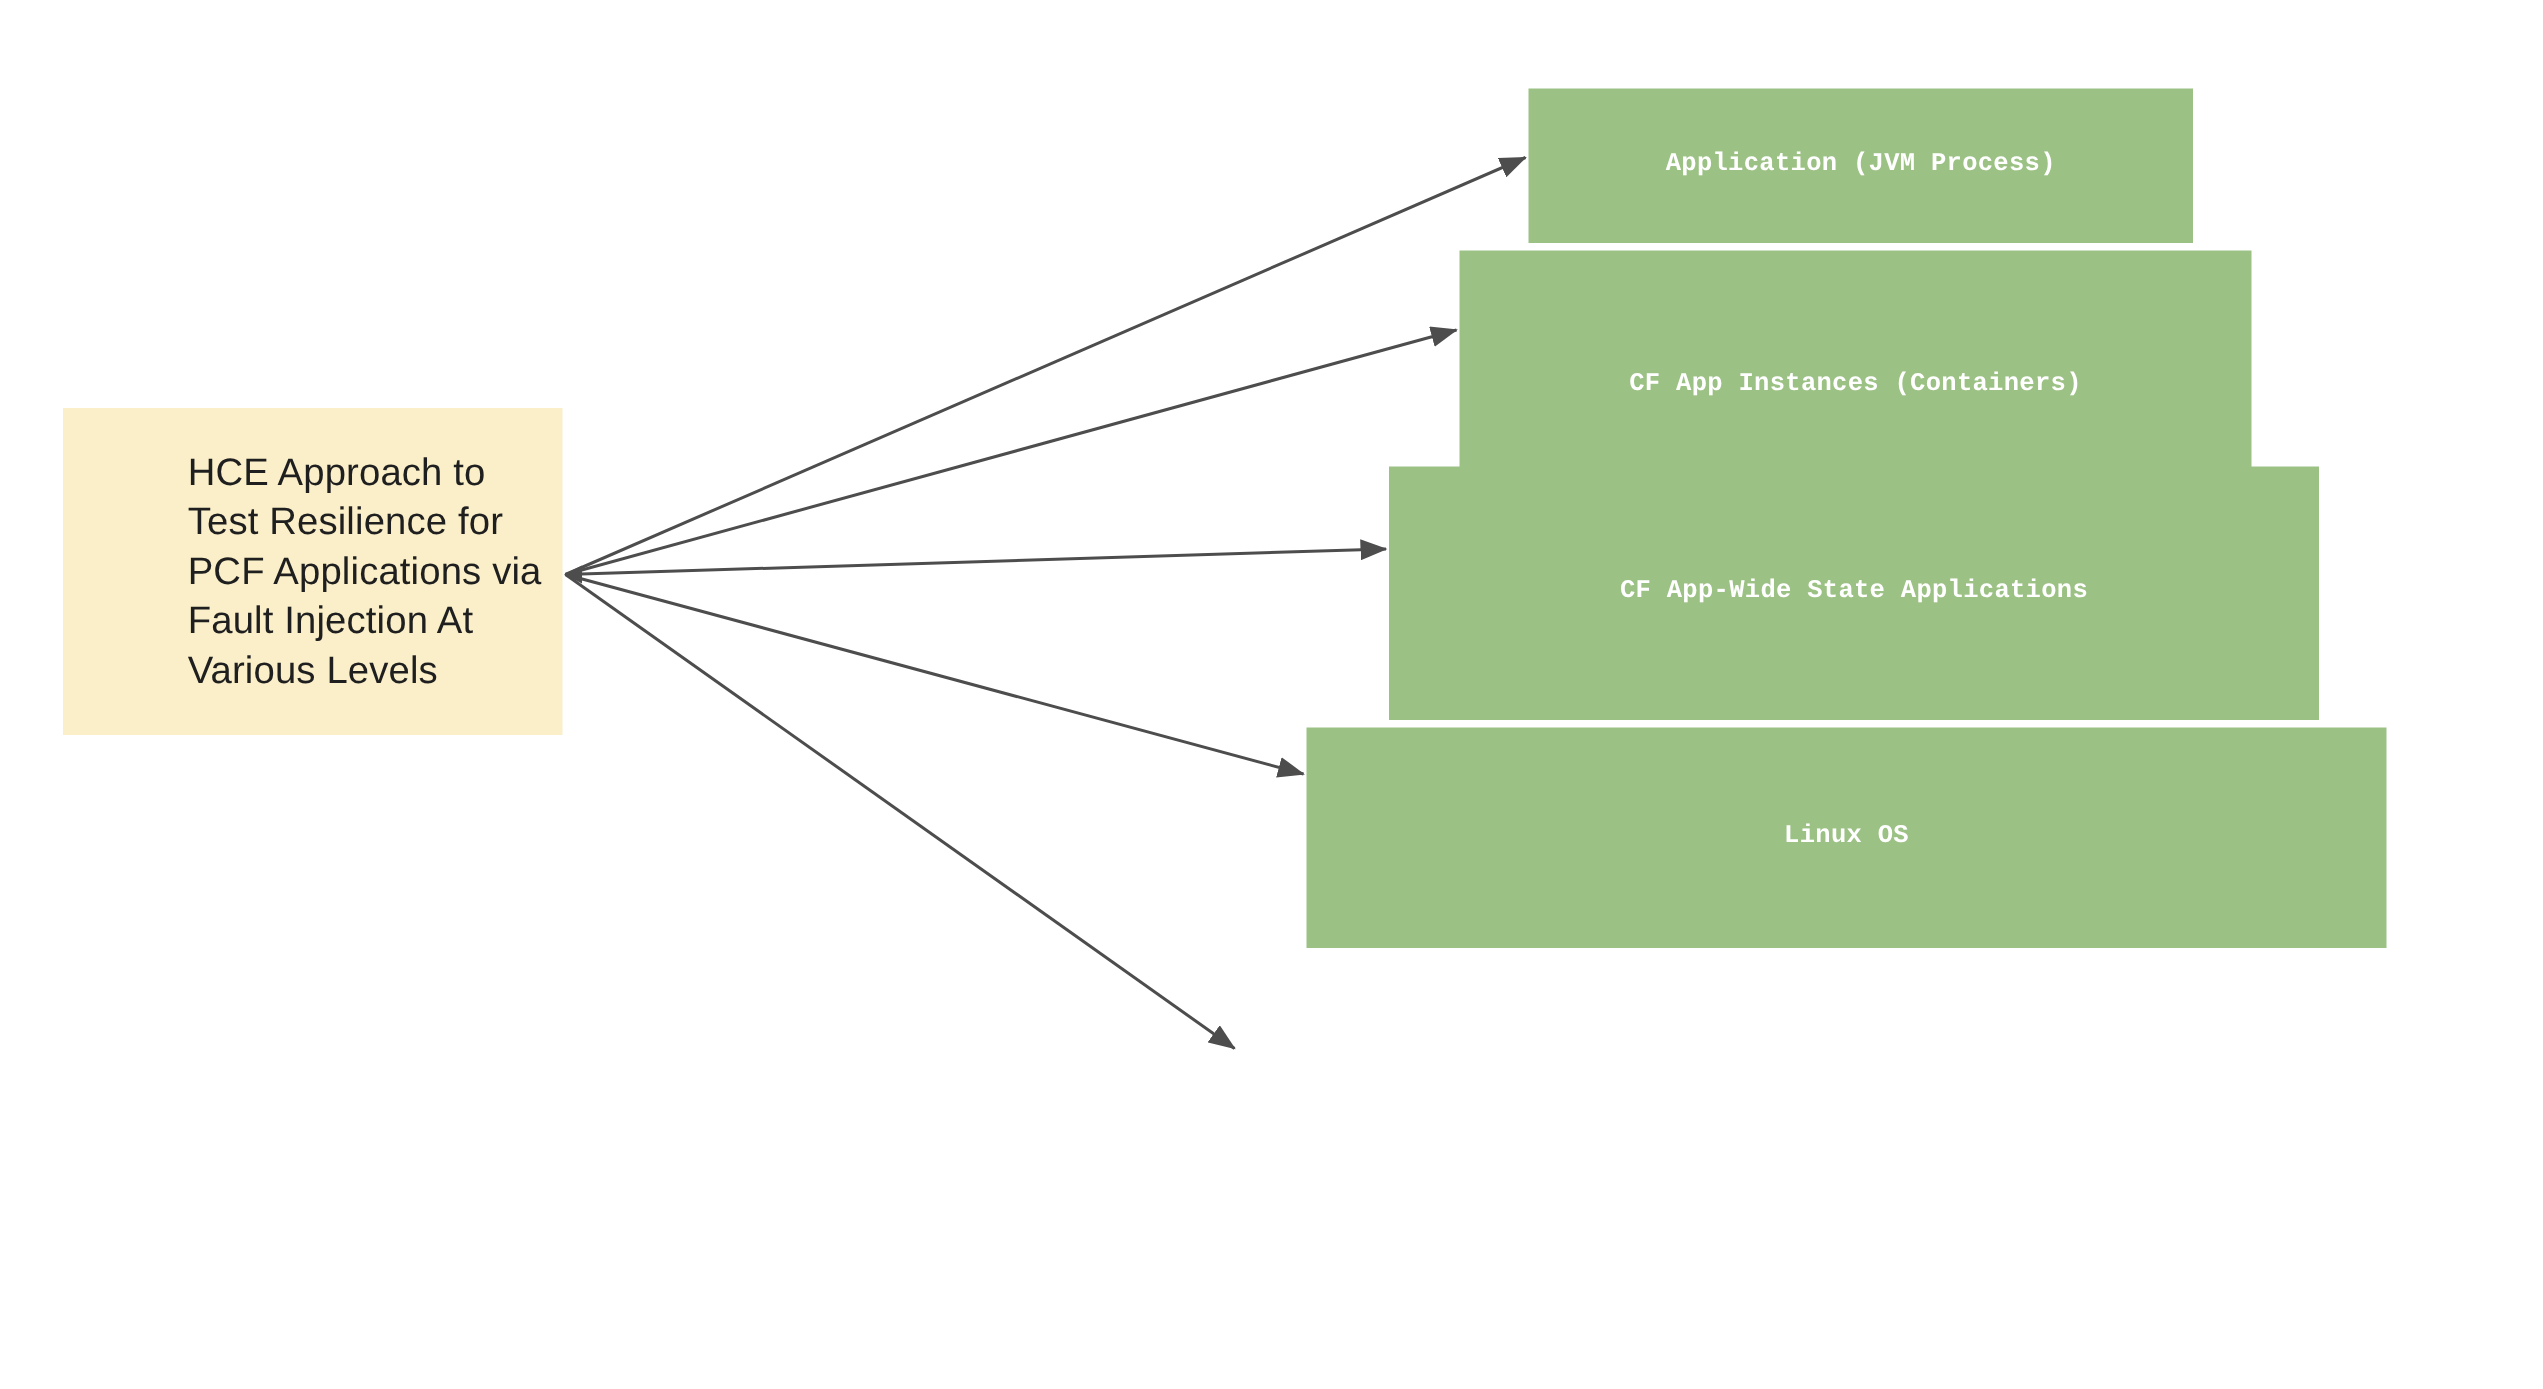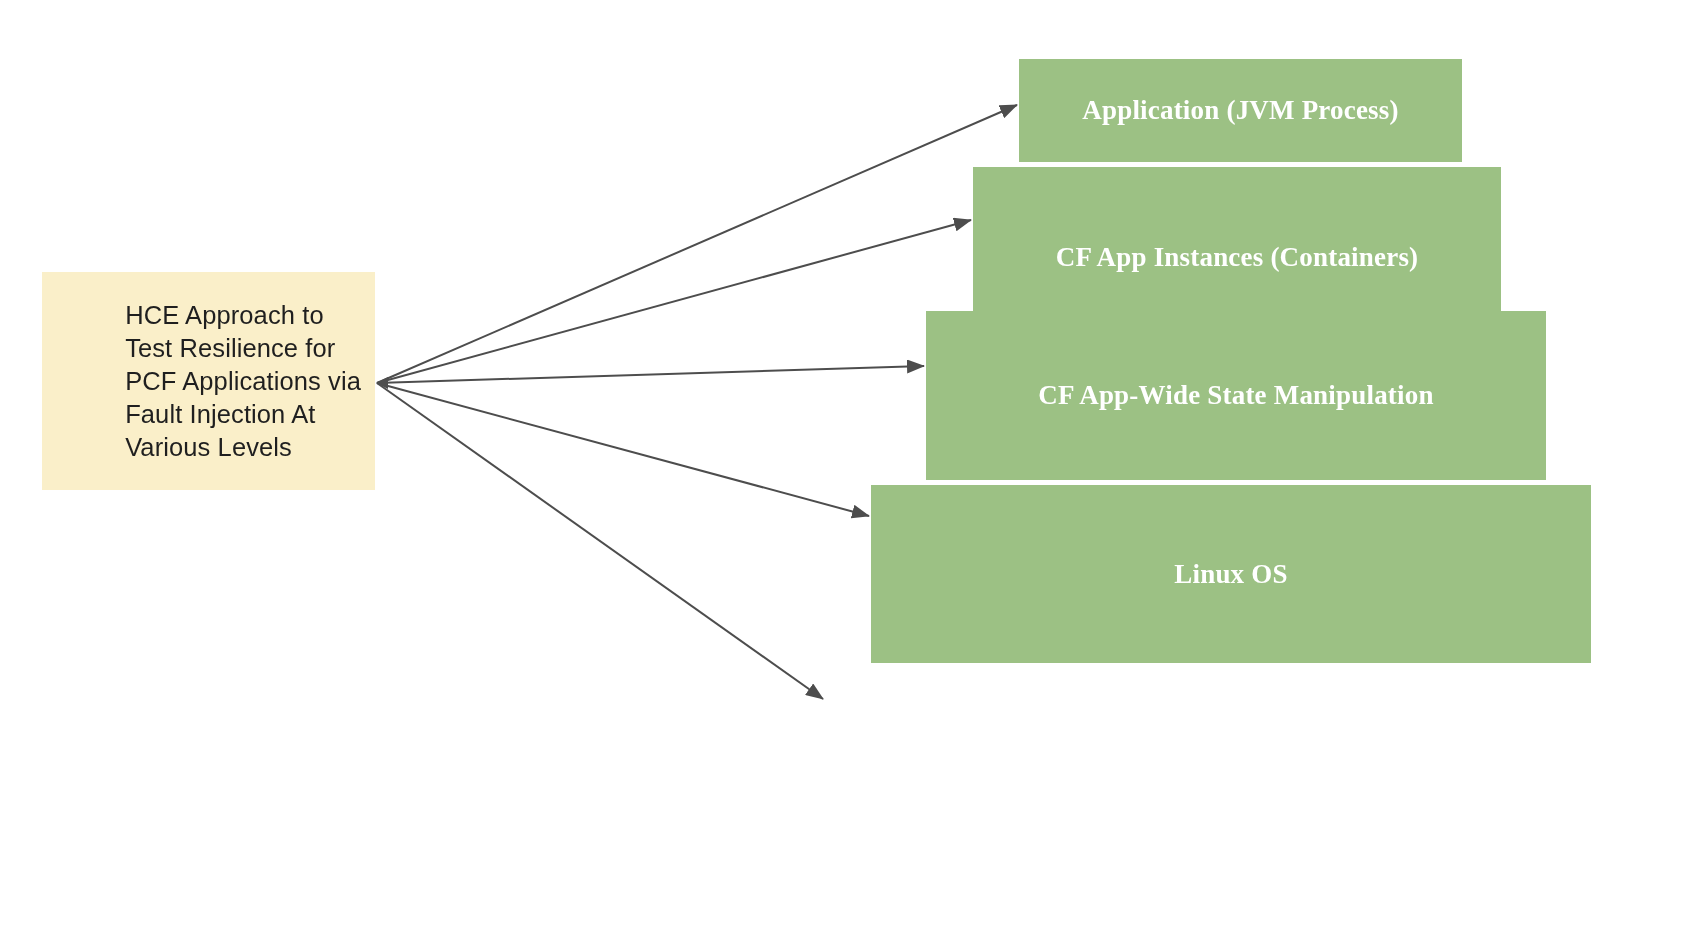--- a/index.html
+++ b/index.html
@@ -50,23 +50,23 @@
   }
   .layer-box {
     position: absolute;
     background: #9cc184;
     display: flex;
     align-items: center;
     justify-content: center;
     box-sizing: border-box;
   }
   .layer-label {
-    font-family: Liberation Serif, serif;
+    font-family: Liberation Mono, monospace;
     font-weight: bold;
-    font-size: 27px;
+    font-size: 17px;
     color: #ffffff;
     letter-spacing: 0.2px;
     line-height: 1.2;
   }
 </style>
 </head>
 <body>
 
 <div id="canvas">
 
@@ -101,21 +101,21 @@
 
   <div class="layer-box" style="left: 1019px; top: 59px; width: 443px; height: 103px; background: rgb(156, 193, 132);">
     <span class="layer-label" style="color: rgb(255, 255, 255);">Application (JVM Process)</span>
   </div>
 
   <div class="layer-box" style="left: 973px; top: 167px; width: 528px; height: 180px; background: rgb(156, 193, 132);">
     <span class="layer-label" style="color: rgb(255, 255, 255);">CF App Instances (Containers)</span>
   </div>
 
   <div class="layer-box" style="left: 926px; top: 311px; width: 620px; height: 169px; background: rgb(156, 193, 132);">
-    <span class="layer-label" style="color: rgb(255, 255, 255);">CF App-Wide State Manipulation</span>
+    <span class="layer-label" style="color: rgb(255, 255, 255);">CF App-Wide State Applications</span>
   </div>
 
-  <div class="layer-box" style="left: 871px; top: 485px; width: 720px; height: 178px; background: rgb(156, 193, 132);">
+  <div class="layer-box" style="left: 871px; top: 485px; width: 720px; height: 147px; background: rgb(156, 193, 132);">
     <span class="layer-label" style="color: rgb(255, 255, 255);">Linux OS</span>
   </div>
 
 
 </div>
 
 </body></html>

